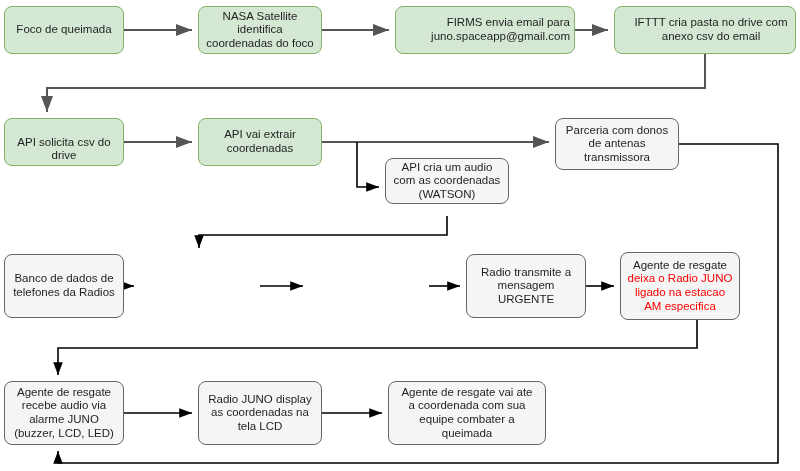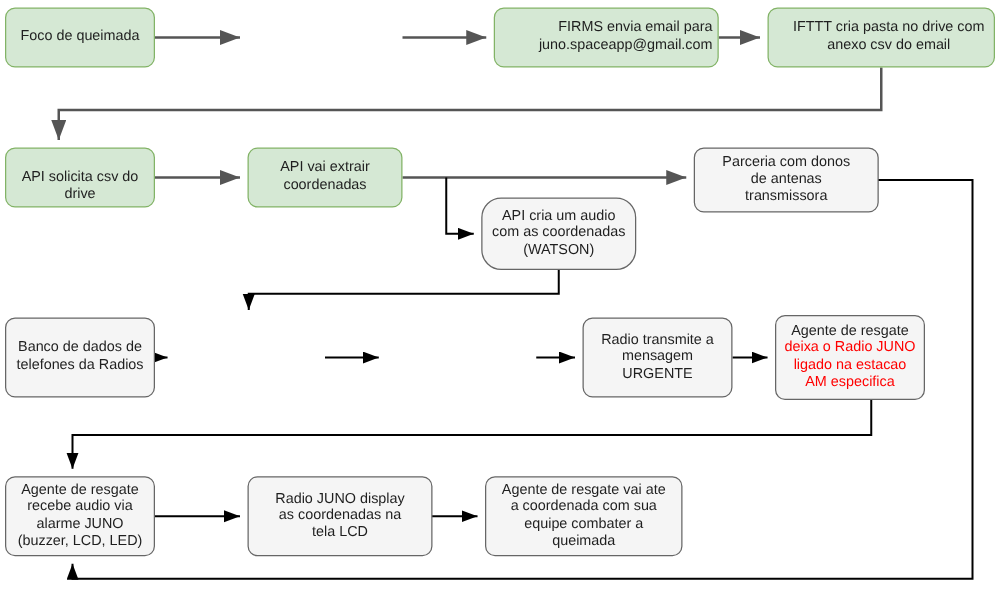--- a/index.html
+++ b/index.html
@@ -129,20 +129,25 @@
     </g>
     <g>
       <path d="M322,413 L382,413" stroke="#000000" stroke-width="1.6" fill="none" marker-end="url(#arrowBlack)"></path>
     </g>
   </svg>
 
   <div class="node green" style="left:4px; top:6px; width:120px; height:48px;">
     <span class="lbl">Foco de queimada</span>
   </div>
 
+  <div class="node green" style="left:198px; top:6px; width:124px; height:48px;">
+    <span class="lbl">NASA Satellite
+identifica
+coordenadas do foco</span>
+  </div>
 
   <div class="node green" style="left:395px; top:6px; width:180px; height:48px;text-align:right;">
     <span class="lbl">FIRMS envia email para
 juno.spaceapp@gmail.com</span>
   </div>
 
   <div class="node green" style="left:614px; top:6px; width:182px; height:48px;padding-left:16px;">
     <span class="lbl">IFTTT cria pasta no drive com
 anexo csv do email</span>
   </div>
@@ -150,27 +155,27 @@
   <div class="node green" style="left:4px; top:118px; width:120px; height:48px;align-items:flex-end;">
     <span class="lbl">API solicita csv do
 drive</span>
   </div>
 
   <div class="node green" style="left:198px; top:118px; width:124px; height:48px;">
     <span class="lbl">API vai extrair
 coordenadas</span>
   </div>
 
-  <div class="node grey" style="left:385px; top:158px; width:124px; height:58px;border-radius:16px;">
+  <div class="node grey" style="left:385px; top:158px; width:124px; height:46px;">
     <span class="lbl">API cria um audio
 com as coordenadas
 (WATSON)</span>
   </div>
 
-  <div class="node grey" style="left:555px; top:118px; width:148px; height:52px;">
+  <div class="node grey" style="left:555px; top:118px; width:124px; height:52px;">
     <span class="lbl">Parceria com donos
 de antenas
 transmissora</span>
   </div>
 
   <div class="node grey" style="left:4px; top:254px; width:120px; height:64px;">
     <span class="lbl">Banco de dados de
 telefones da Radios</span>
   </div>
 
@@ -186,21 +191,21 @@
     <span class="lbl"><span>Agente de resgate</span><br><span class="redword">deixa o Radio JUNO</span><br><span class="redword">ligado na estacao</span><br><span class="redword">AM especifica</span></span>
   </div>
 
   <div class="node grey" style="left:4px; top:381px; width:120px; height:64px;">
     <span class="lbl">Agente de resgate
 recebe audio via
 alarme JUNO
 (buzzer, LCD, LED)</span>
   </div>
 
-  <div class="node grey" style="left:198px; top:381px; width:148px; height:64px;">
+  <div class="node grey" style="left:198px; top:381px; width:124px; height:64px;">
     <span class="lbl">Radio JUNO display
 as coordenadas na
 tela LCD</span>
   </div>
 
   <div class="node grey" style="left:388px; top:381px; width:158px; height:64px;">
     <span class="lbl">Agente de resgate vai ate
 a coordenada com sua
 equipe combater a
 queimada</span>

